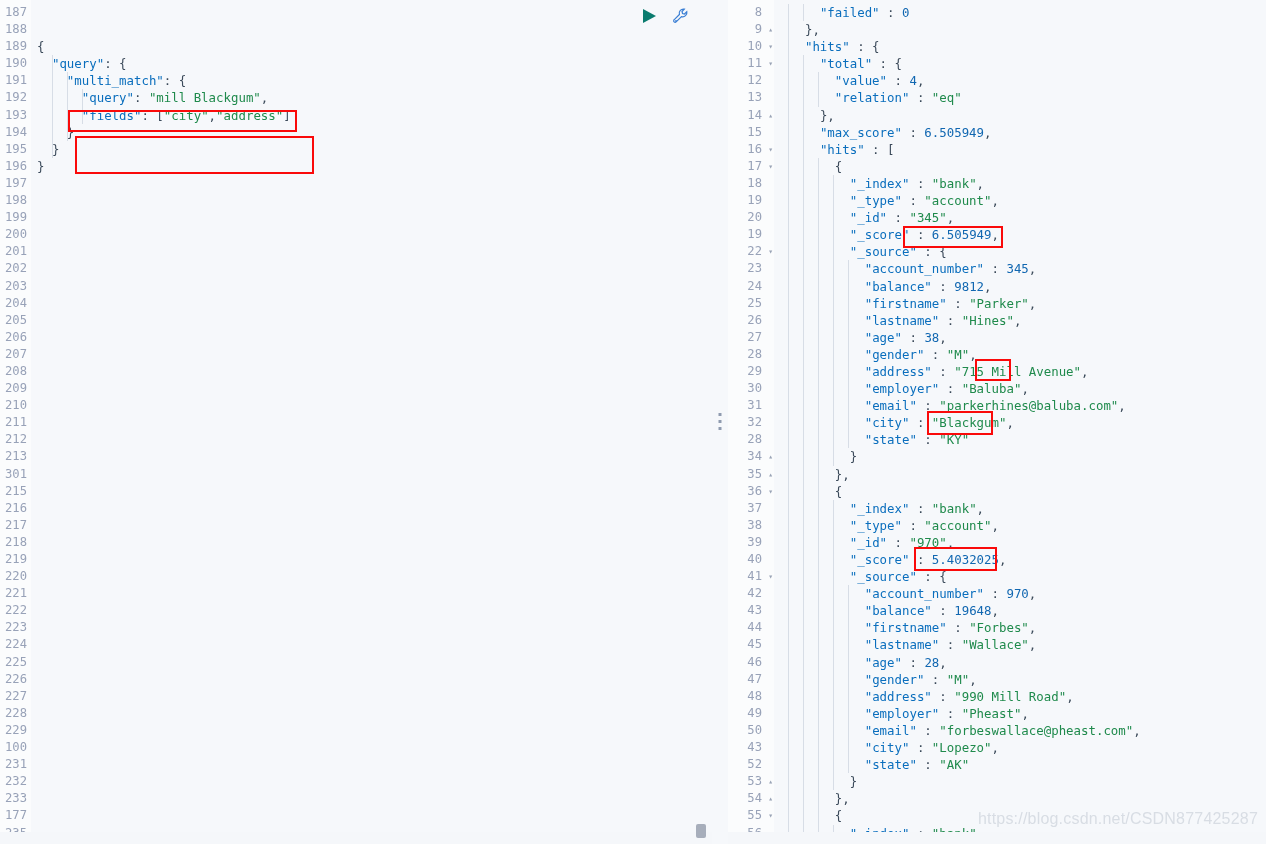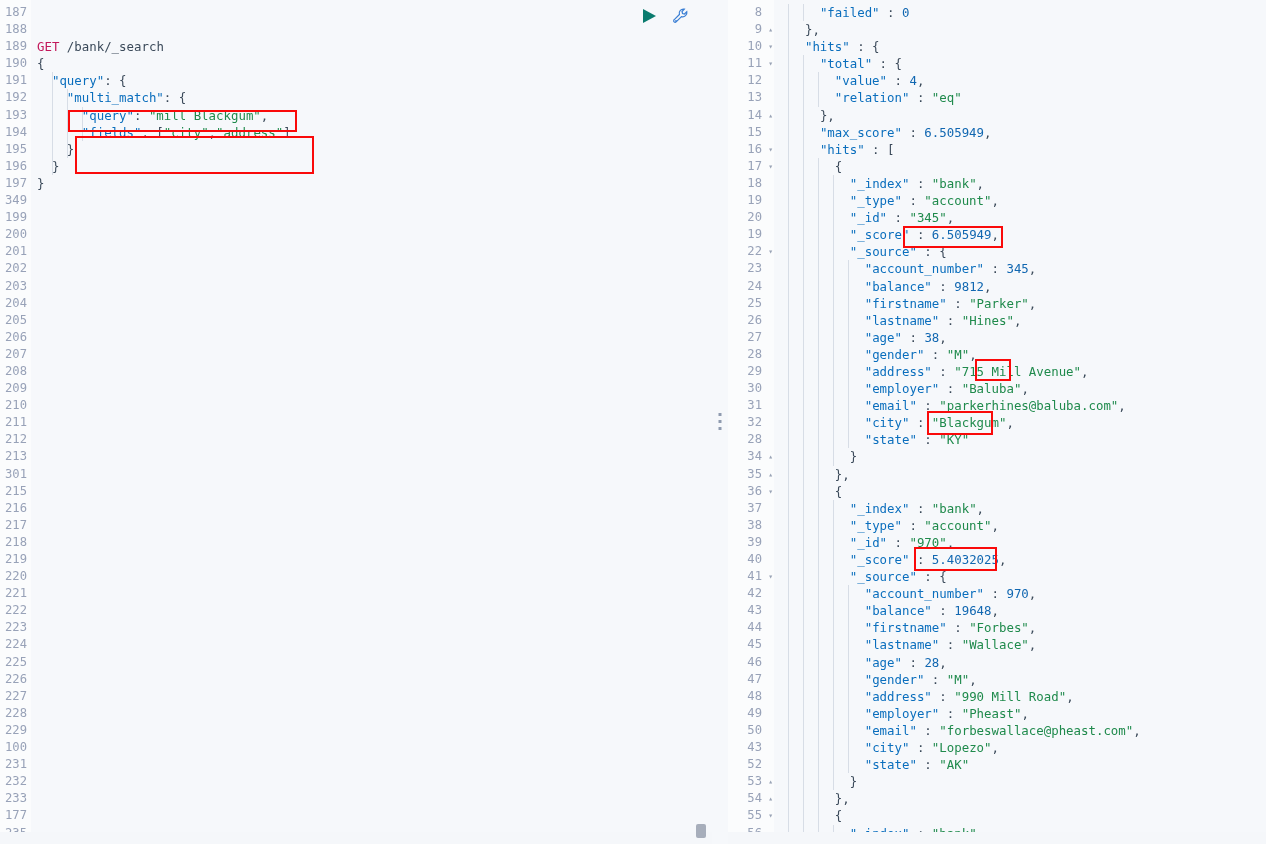--- a/index.html
+++ b/index.html
@@ -153,21 +153,21 @@
           <div class="row"><span class="ln">188</span></div>
           <div class="row"><span class="ln">189</span></div>
           <div class="row"><span class="ln">190</span><span class="fold">▾</span></div>
           <div class="row"><span class="ln">191</span><span class="fold">▾</span></div>
           <div class="row"><span class="ln">192</span><span class="fold">▾</span></div>
           <div class="row"><span class="ln">193</span></div>
           <div class="row"><span class="ln">194</span></div>
           <div class="row"><span class="ln">195</span><span class="fold">▴</span></div>
           <div class="row"><span class="ln">196</span><span class="fold">▴</span></div>
           <div class="row"><span class="ln">197</span><span class="fold">▴</span></div>
-          <div class="row"><span class="ln">349</span></div>
+          <div class="row"><span class="ln">198</span></div>
           <div class="row"><span class="ln">199</span></div>
           <div class="row"><span class="ln">200</span></div>
           <div class="row"><span class="ln">201</span></div>
           <div class="row"><span class="ln">202</span></div>
           <div class="row"><span class="ln">203</span></div>
           <div class="row"><span class="ln">204</span></div>
           <div class="row"><span class="ln">205</span></div>
           <div class="row"><span class="ln">206</span></div>
           <div class="row"><span class="ln">207</span></div>
           <div class="row"><span class="ln">208</span></div>
@@ -195,21 +195,20 @@
           <div class="row"><span class="ln">100</span></div>
           <div class="row"><span class="ln">231</span></div>
           <div class="row"><span class="ln">232</span></div>
           <div class="row"><span class="ln">233</span></div>
           <div class="row"><span class="ln">177</span></div>
           <div class="row"><span class="ln">235</span></div>
         </div>
       <div class="code-area" id="left-code" style="padding-top: 4px;">
           <div class="row" style="padding-left:6px"><span></span></div>
           <div class="row" style="padding-left:6px"><span></span></div>
-          <div class="row" style="padding-left:6px"><span><span class="t-method">GET</span> <span class="t-plain">/bank/_search</span></span></div>
           <div class="row" style="padding-left:6px"><span><span class="t-punct">{</span></span></div>
           <div class="row" style="padding-left:6px"><span class="guide" style="left:20.939999999999998px"></span><span><span class="t-punct">  </span><span class="t-key">"query"</span><span class="t-punct">: {</span></span></div>
           <div class="row" style="padding-left:6px"><span class="guide" style="left:20.939999999999998px"></span><span class="guide" style="left:35.879999999999995px"></span><span><span class="t-punct">    </span><span class="t-key">"multi_match"</span><span class="t-punct">: {</span></span></div>
           <div class="row" style="padding-left:6px"><span class="guide" style="left:20.939999999999998px"></span><span class="guide" style="left:35.879999999999995px"></span><span class="guide" style="left:50.82px"></span><span><span class="t-punct">      </span><span class="t-key">"query"</span><span class="t-punct">: </span><span class="t-str">"mill Blackgum"</span><span class="t-punct">,</span></span></div>
           <div class="row" style="padding-left:6px"><span class="guide" style="left:20.939999999999998px"></span><span class="guide" style="left:35.879999999999995px"></span><span class="guide" style="left:50.82px"></span><span><span class="t-punct">      </span><span class="t-key">"fields"</span><span class="t-punct">: [</span><span class="t-str">"city"</span><span class="t-punct">,</span><span class="t-str">"address"</span><span class="t-punct">]</span></span></div>
           <div class="row" style="padding-left:6px"><span class="guide" style="left:20.939999999999998px"></span><span class="guide" style="left:35.879999999999995px"></span><span><span class="t-punct">    }</span></span></div>
           <div class="row" style="padding-left:6px"><span class="guide" style="left:20.939999999999998px"></span><span><span class="t-punct">  }</span></span></div>
           <div class="row" style="padding-left:6px"><span><span class="t-punct">}</span></span></div>
           <div class="row" style="padding-left:6px"><span></span></div>
           <div class="row" style="padding-left:6px"><span></span></div>
@@ -388,13 +387,14 @@
 
   <div id="annotations">
       <div class="redbox" style="left:68px;top:110px;width:229px;height:22px;border-color:#fa0a0a"></div>
       <div class="redbox" style="left:75px;top:136px;width:239px;height:38px;border-color:#fa0a0a"></div>
       <div class="redbox" style="left:903px;top:226px;width:100px;height:22px;border-color:#fa0a0a"></div>
       <div class="redbox" style="left:975px;top:359px;width:36px;height:22px;border-color:#fa0a0a"></div>
       <div class="redbox" style="left:927px;top:411px;width:66px;height:24px;border-color:#fa0a0a"></div>
       <div class="redbox" style="left:914px;top:547px;width:83px;height:24px;border-color:#fa0a0a"></div>
     </div>
 
+  <div class="watermark">https://blog.csdn.net/CSDN877425287</div>
 </div>
 
 </body></html>

